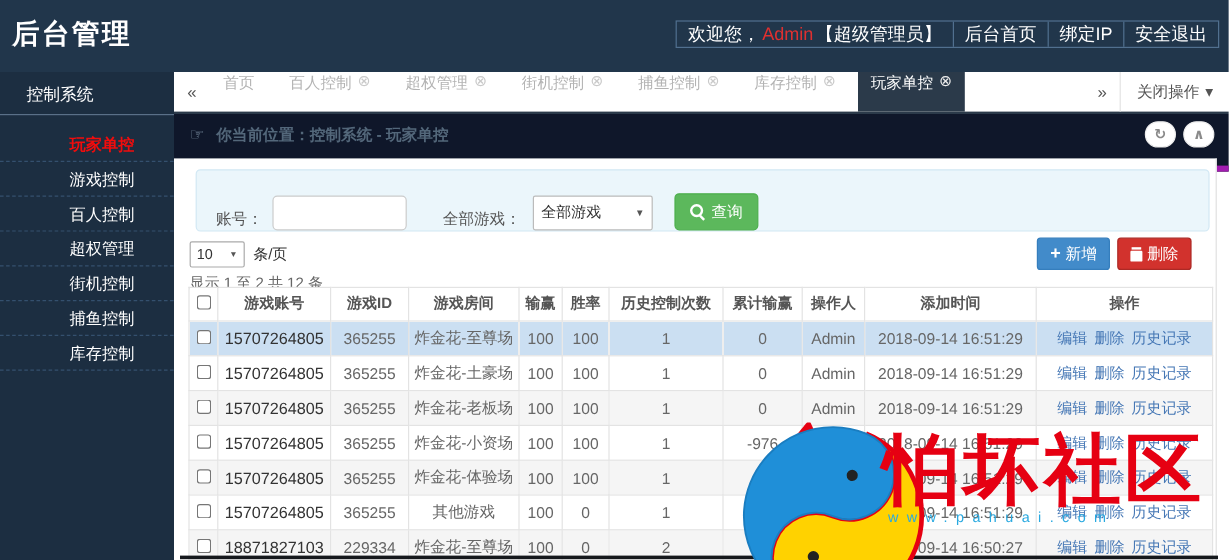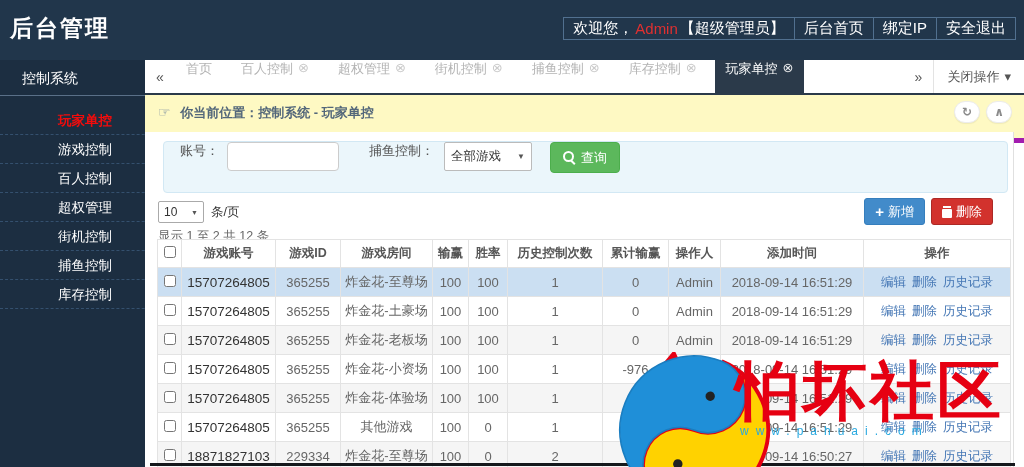--- a/index.html
+++ b/index.html
@@ -29,32 +29,32 @@
   .tabbar { position:relative; height:35px; background:#fff; border-bottom:2px solid #2b3a4a; display:flex; align-items:stretch; }
   .tab-scroll { width:30px; display:flex; align-items:center; justify-content:center; color:#555; font-size:14px; cursor:pointer; }
   .tabs { display:flex; align-items:stretch; }
   .tab { display:flex; gap:5px; padding:0 11px; margin-right:7px; color:#b3b3b3; font-size:13px; cursor:pointer; white-space:nowrap; }
   .tab .tab-close { color:#c9c9c9; font-size:13px; }
   .tab.active { background:#2b3a4a; color:#fff; }
   .tab.active .tab-close { color:#eee; }
   .tabbar-right { margin-left:auto; display:flex; align-items:stretch; }
   .close-ops { display:flex; align-items:center; gap:5px; padding:0 13px; border-left:1px solid #e3e3e3; color:#555; font-size:13px; cursor:pointer; }
 
-  .breadcrumb { position:relative; height:48px; line-height:35px; background:#fef9c3; border-bottom:5px solid #a21caf; padding-left:13px; color:#53677a; font-size:13px; font-weight:bold; }
+  .breadcrumb { position:relative; height:48px; line-height:35px; background:#0f172a; border-bottom:5px solid #a21caf; padding-left:13px; color:#53677a; font-size:13px; font-weight:bold; }
   .bc-icon { color:#7a8ea0; margin-right:6px; font-weight:normal; font-size:14px; }
   .bc-buttons { position:absolute; right:12px; top:6px; display:flex; gap:6px; }
   .bc-btn { width:26px; height:22px; background:#fff; border:1px solid #ececec; border-radius:11px; display:flex; align-items:center; justify-content:center; color:#8a8a8a; font-size:12px; cursor:pointer; box-shadow:0 1px 1px rgba(0,0,0,.06); }
 
   .content { position:absolute; left:0; top:72px; width:869px; height:335px; background:#fff; border-right:1px solid #e0e0e0; }
 
-  .panel { position:absolute; left:18px; top:9px; width:845px; height:52px; background:#ebf6fb; border:1px solid #d2e8f4; border-radius:4px; display:flex; align-items:flex-start; padding-left:16px; }
+  .panel { position:absolute; left:18px; top:9px; width:845px; height:52px; background:#ebf6fb; border:1px solid #d2e8f4; border-radius:4px; display:flex; align-items:flex-end; padding-left:16px; }
   .f-label { color:#555; font-size:13px; }
   .f-input { width:112px; height:29px; margin-left:8px; border:1px solid #ccc; border-radius:4px; background:#fff; outline:none; padding:0 6px; font-size:13px; }
   .room-label { margin-left:30px; }
-  .f-select { width:88px; height:29px; margin-left:10px; border:1px solid #bbb; border-radius:2px; background:#fff; display:flex; align-items:center; justify-content:space-between; padding:0 6px; font-size:12.5px; color:#333; cursor:pointer; }
+  .f-select { width:100px; height:29px; margin-left:10px; border:1px solid #bbb; border-radius:2px; background:#fff; display:flex; align-items:center; justify-content:space-between; padding:0 6px; font-size:12.5px; color:#333; cursor:pointer; }
   .f-select .caret { font-size:8px; color:#555; }
   .btn-search { margin-left:18px; height:31px; padding:0 12px; background:#5cb85c; border:1px solid #4cae4c; border-radius:4px; color:#fff; font-size:13px; display:flex; align-items:center; gap:5px; cursor:pointer; }
   .lens { position:relative; width:13px; height:13px; }
   .lens::before { content:''; position:absolute; left:0; top:0; width:7px; height:7px; border:2px solid #fff; border-radius:50%; }
   .lens::after { content:''; position:absolute; left:9px; top:9px; width:5px; height:2px; background:#fff; transform:rotate(45deg); transform-origin:0 0; }
 
   .pagesize { position:absolute; left:13px; top:69px; display:flex; align-items:center; }
   .ps-select { width:46px; height:22px; border:1px solid #aaa; border-radius:2px; background:#fff; display:flex; align-items:center; justify-content:space-between; padding:0 5px; font-size:12px; color:#333; cursor:pointer; }
   .ps-select .caret { font-size:7px; color:#555; }
   .ps-label { margin-left:7px; font-size:12.5px; color:#333; }
@@ -180,21 +180,21 @@
           <span>∧</span>
         </div>
       </div>
     </div>
 
     <div class="content">
 
       <div class="panel">
         <span class="f-label">账号：</span>
         <input class="f-input" type="text" value="" style="">
-        <span class="f-label room-label">捕鱼控制：</span>
+        <span class="f-label room-label">全部游戏：</span>
         <div class="f-select">
           <span>全部游戏</span>
           <span class="caret">▼</span>
         </div>
         <div class="btn-search">
           <span class="lens"></span>
           <span>查询</span>
         </div>
       </div>
 

